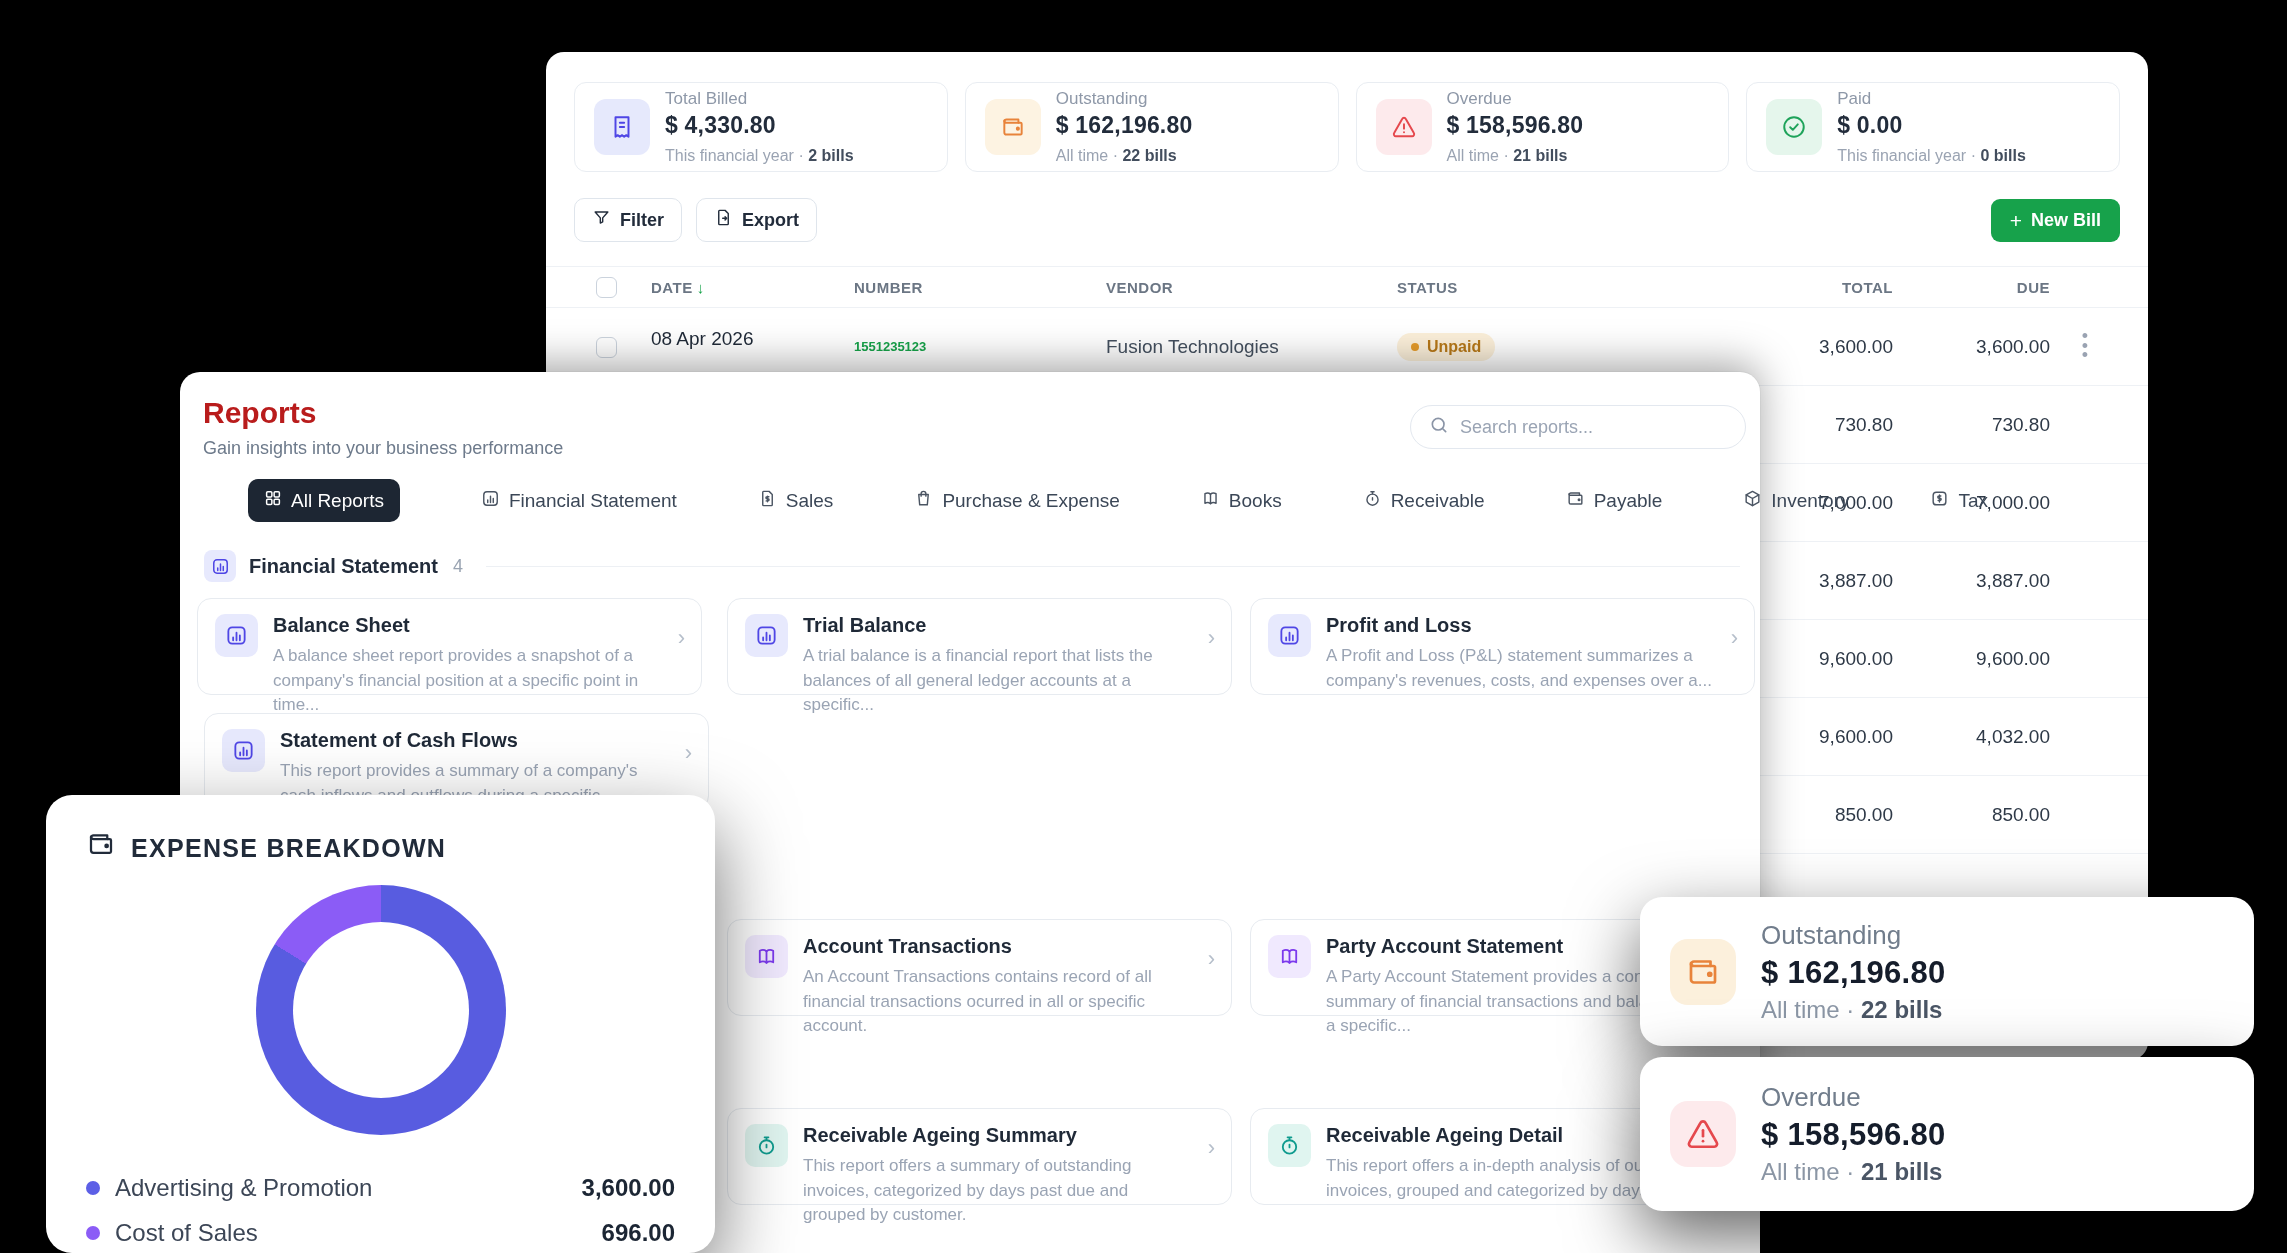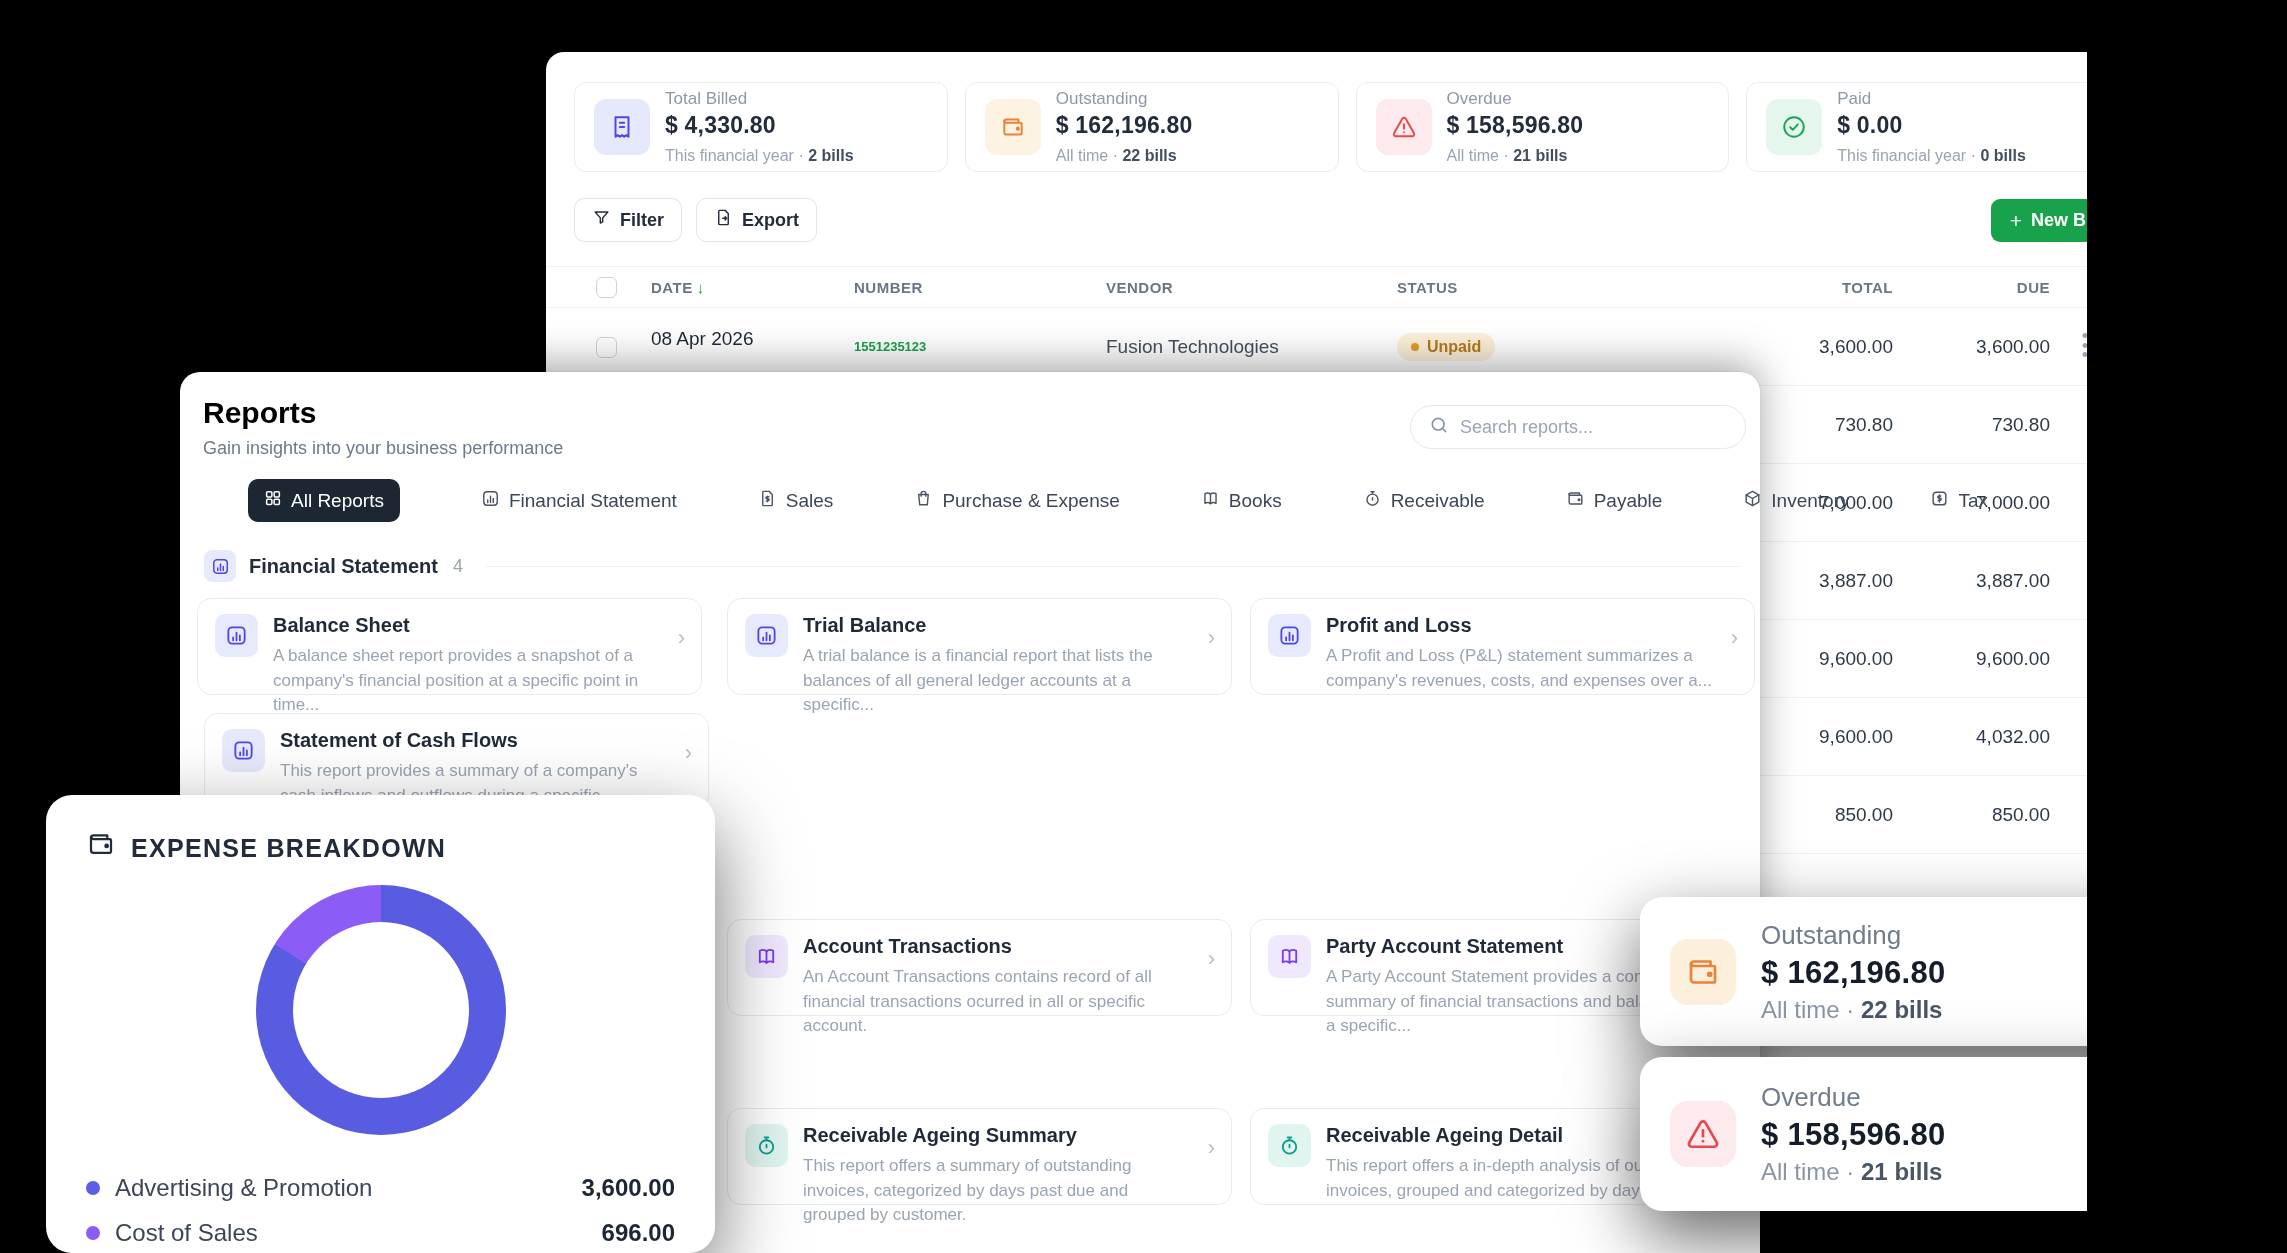--- a/index.html
+++ b/index.html
@@ -1,18 +1,18 @@
 <!DOCTYPE html>
 <html><head>
 <meta charset="utf-8">
 <style>
   * { margin:0; padding:0; box-sizing:border-box; }
   html,body { background:#000; }
   body { font-family:"Liberation Sans", sans-serif; }
-  #stage { position:relative; width:2087px; height:1253px; background:#000; overflow:hidden; }
+  #stage { position:relative; width:2287px; height:1253px; background:#000; overflow:hidden; }
 
   
   #bills-window { position:absolute; left:546px; top:52px; width:1602px; height:1008px;
     background:#fff; border-radius:18px; z-index:1; }
   .stats-row { display:flex; gap:17px; padding:30px 28px 0 28px; }
   .stat-card { flex:1; height:90px; border:1.5px solid #e9edf2; border-radius:12px;
     display:flex; align-items:center; gap:15px; padding:0 19px; background:#fff; }
   .stat-icon { width:56px; height:56px; border-radius:12px; display:flex; align-items:center; justify-content:center; flex:0 0 auto; }
   .stat-icon.indigo { background:#e6e9fc; }
   .stat-icon.orange { background:#fdf3e2; }
@@ -45,21 +45,21 @@
   .cell-vendor { color:#44505f; }
   .badge-unpaid { display:inline-flex; align-items:center; gap:8px; background:#fcf0da; border-radius:999px;
     padding:5px 14px; font-size:16px; font-weight:600; color:#b77818; }
   .badge-unpaid .dot { width:8px; height:8px; border-radius:50%; background:#e59b2a; }
   .kebab { color:#9aa3b2; font-size:18px; letter-spacing:0; text-align:center; line-height:.55; cursor:pointer; }
 
   
   #reports-panel { position:absolute; left:180px; top:372px; width:1580px; height:881px;
     background:#fff; border-radius:20px 20px 0 0; z-index:10;
     box-shadow:0 -8px 40px rgba(0,0,0,.35), 0 0 0 1px rgba(15,23,42,.03); }
-  .rp-title { position:absolute; left:23px; top:24px; font-size:30px; font-weight:700; color:#000000; }
+  .rp-title { position:absolute; left:23px; top:24px; font-size:30px; font-weight:700; color:#b91c1c; }
   .rp-sub { position:absolute; left:23px; top:66px; font-size:18px; color:#6d7a8b; }
   .rp-search { position:absolute; right:14px; top:33px; width:336px; height:44px; border:1.5px solid #e3e8ef;
     border-radius:22px; display:flex; align-items:center; gap:11px; padding:8px 18px; background:#fff; }
   .rp-search input { border:none; outline:none; font-size:18px; color:#3b4757; width:100%;
     font-family:"Liberation Sans", sans-serif; background:transparent; }
   .rp-search input::placeholder { color:#9aa4b4; }
   .rp-tabs { position:absolute; left:20px; top:107px; display:flex; align-items:center; gap:33px; }
   .rp-tab { display:flex; align-items:center; gap:9px; font-size:19px; font-weight:500; color:#3b4757; cursor:pointer; white-space:nowrap;margin-left:48px; }
   .rp-tab.active { background:#1d2633; color:#fff; border-radius:10px; padding:10px 16px; }
   .rp-tab svg { flex:0 0 auto; }

